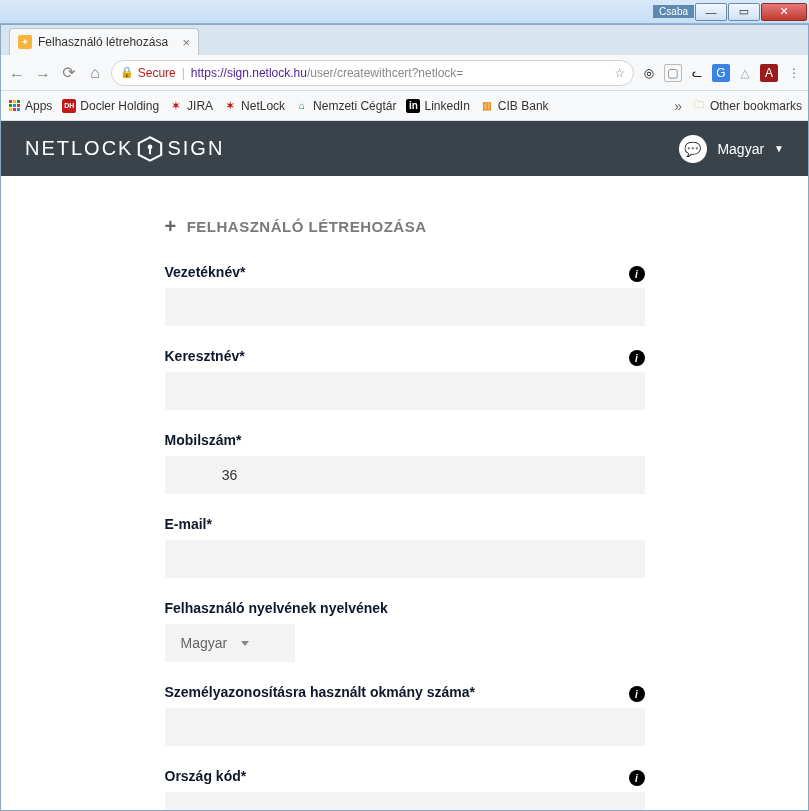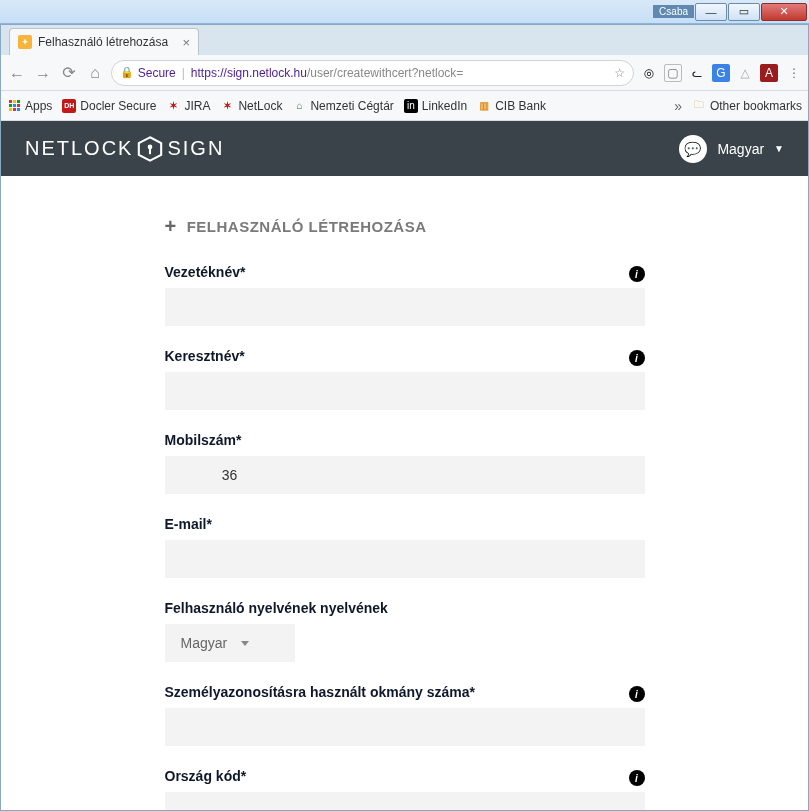--- a/index.html
+++ b/index.html
@@ -37,21 +37,21 @@
   .tab .favicon { width:14px; height:14px; margin-right:6px; background:#f6b43a; border-radius:2px; display:flex; align-items:center; justify-content:center; font-size:9px; color:#fff; }
   .tab .close-x { margin-left:auto; font-size:13px; color:#777; }
 
   .toolbar { height:36px; background:#f7f8fa; border-bottom:1px solid #d9dde1; display:flex; align-items:center; padding:0 6px; gap:6px; }
   .nav-icon { width:20px; text-align:center; color:#888; font-size:16px; cursor:pointer; }
   .omnibox {
     flex:1; height:26px; border:1px solid #cfd4d9; border-radius:13px;
     display:flex; align-items:center; padding:0 8px; font-size:12px; background:#fff;
   }
   .omnibox .lock { color:#1a9e3a; font-size:11px; margin-right:4px; }
-  .omnibox .secure { color:#4c1d95; margin-right:6px; }
+  .omnibox .secure { color:#b91c1c; margin-right:6px; }
   .omnibox .sep    { color:#bbb; margin-right:6px; }
   .omnibox .urldark{ color:#4c1d95; }
   .omnibox .urllight{ color:#888; }
   .omnibox .star   { margin-left:auto; color:#888; }
   .ext-icon { width:18px; height:18px; display:flex; align-items:center; justify-content:center; font-size:12px; cursor:pointer; }
   .ext-gray   { color:#777; border:1px solid #bbb; border-radius:2px; }
   .ext-ninja  { color:#222; }
   .ext-gt     { background:#3b82e6; color:#fff; border-radius:2px; }
   .ext-drive  { color:#aaa; }
   .ext-pdf    { background:#9b1c1c; color:#fff; border-radius:2px; }
@@ -61,21 +61,21 @@
   .bm { display:flex; align-items:center; gap:4px; cursor:pointer; }
   .bm-icon { width:14px; height:14px; display:flex; align-items:center; justify-content:center; font-size:10px; border-radius:2px; }
   .bm-apps   { } .bm-apps .dot{display:grid;grid-template-columns:repeat(3,3px);grid-auto-rows:3px;gap:1px;}
   .bm-apps .dot span{background:#d33;} .bm-apps .dot span:nth-child(2){background:#fb0;} .bm-apps .dot span:nth-child(3){background:#0a0;}
   .bm-apps .dot span:nth-child(4){background:#0a0;} .bm-apps .dot span:nth-child(5){background:#28f;} .bm-apps .dot span:nth-child(6){background:#d33;}
   .bm-apps .dot span:nth-child(7){background:#fb0;} .bm-apps .dot span:nth-child(8){background:#d33;} .bm-apps .dot span:nth-child(9){background:#28f;}
   .bm-docler { background:#c31818; color:#fff; font-size:7px; font-weight:bold;}
   .bm-jira   { color:#c31818; font-weight:bold; }
   .bm-netlock{ color:#c31818; font-weight:bold; }
   .bm-cegtar { color:#0a7a2a; font-weight:bold; }
-  .bm-in     { background:#000000; color:#fff; font-weight:normal;text-align:right; }
+  .bm-in     { background:#000000; color:#fff; font-weight:bold;text-align:right; }
   .bm-cib    { color:#e08a11; font-weight:bold; }
   .bm-more   { margin-left:auto; color:#666; font-size:14px; }
   .bm-folder { color:#d9a441; }
 
   
   .page { flex:1; display:flex; flex-direction:column; overflow:hidden; position:relative; }
   .page-scroll { overflow-y:scroll; height:100%; }
   .site-header {
     height:55px; background:#3a424a; display:flex; align-items:center;
     padding:0 24px; color:#fff;
@@ -178,21 +178,21 @@
             <span></span>
             <span></span>
             <span></span>
             <span></span>
           </span>
       </span>
       <span>Apps</span>
     </div>
     <div class="bm">
       <span class="bm-icon bm-docler">DH</span>
-      <span>Docler Secure</span>
+      <span>Docler Holding</span>
     </div>
     <div class="bm">
       <span class="bm-icon bm-jira">✶</span>
       <span>JIRA</span>
     </div>
     <div class="bm">
       <span class="bm-icon bm-netlock">✶</span>
       <span>NetLock</span>
     </div>
     <div class="bm">

